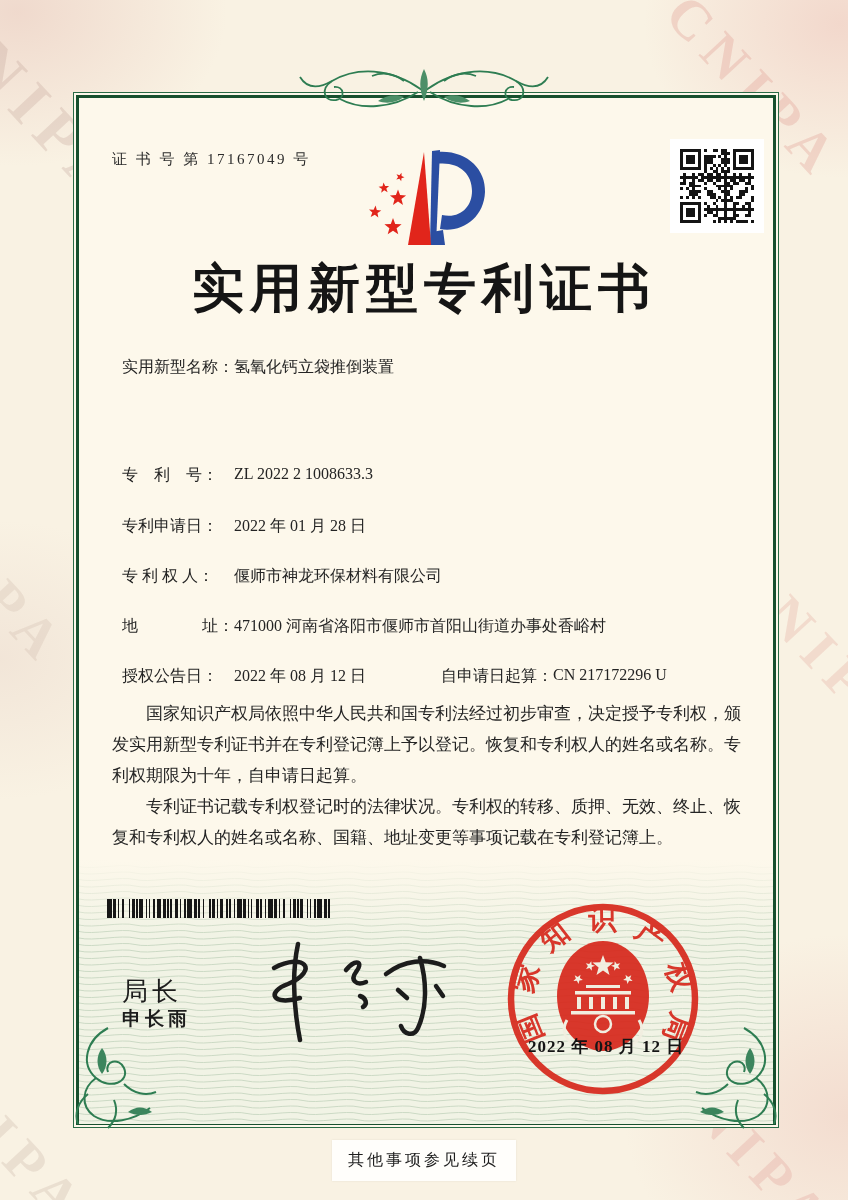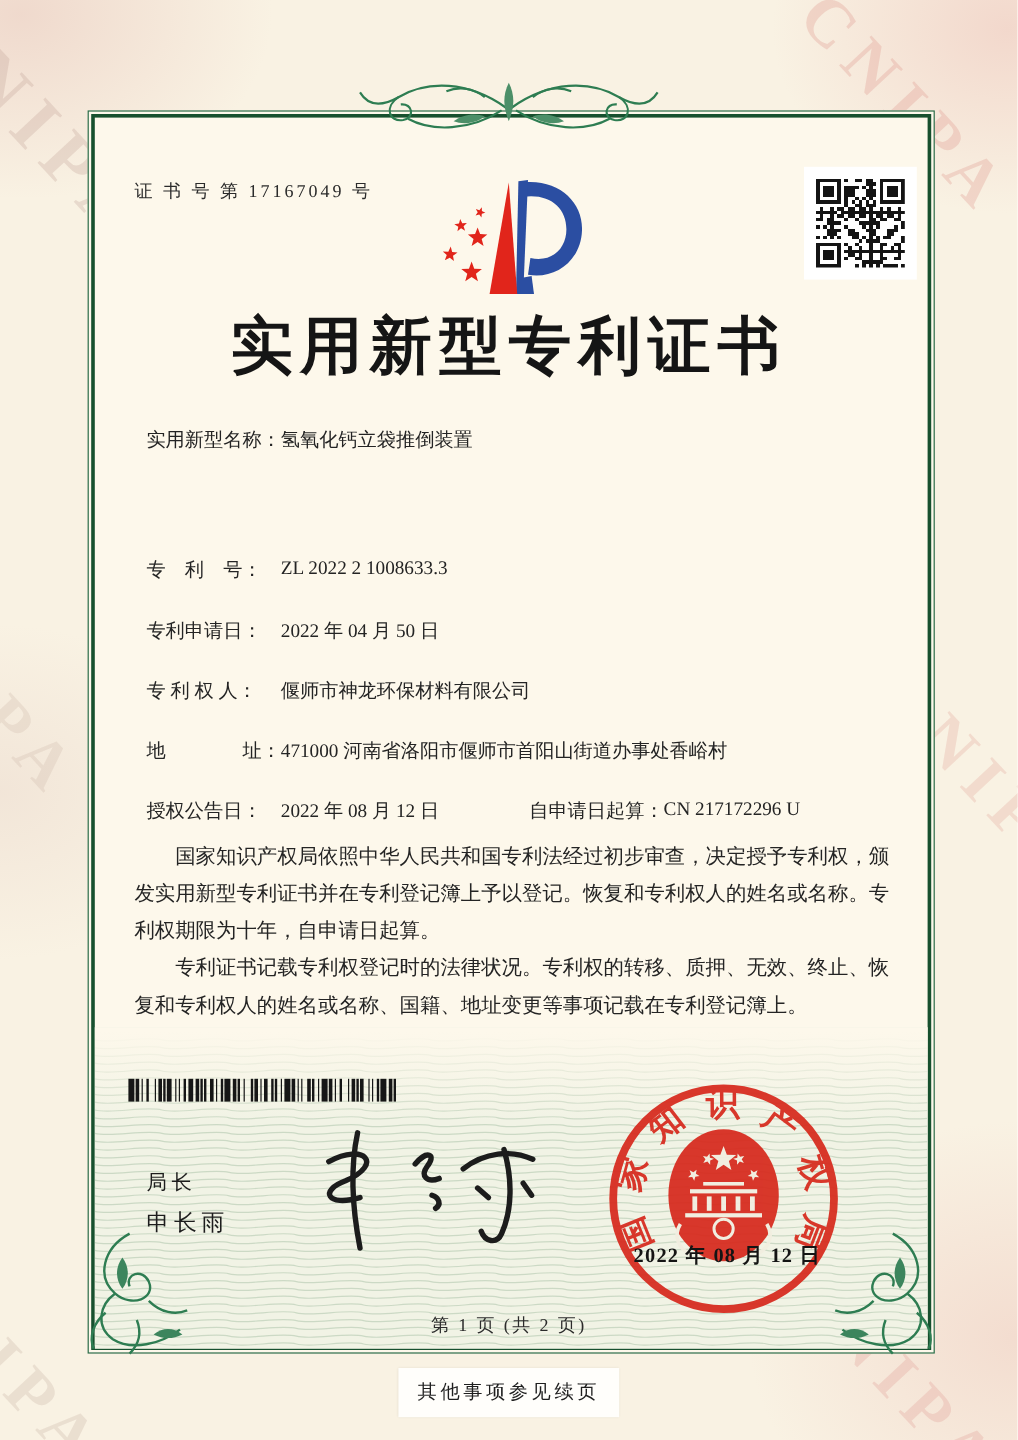--- a/index.html
+++ b/index.html
@@ -29,22 +29,22 @@
   .frow{position:absolute;left:122px;display:flex;font-size:16px;color:#242424;}
   .frow .lab{width:112px;flex:none;}
   .frow .val{white-space:nowrap;}
   .paras{left:112px;top:698px;width:632px;font-size:17px;line-height:31px;color:#242424;}
   .paras p{margin:0;text-indent:2em;}
   .waves-wrap{left:79px;top:856px;width:694px;height:268px;overflow:hidden;}
   .waves-fade{position:absolute;left:0;top:0;width:100%;height:80px;
       background:linear-gradient(180deg,#fdf8eb 5%,rgba(253,248,235,0));}
   .barcode{left:107px;top:899px;height:19px;display:flex;}
   .barcode div{height:19px;}
-  .director-title{left:122px;top:974px;font-size:17px;color:#1d1d1d;letter-spacing:4px;font-family:Liberation Serif, serif;}
-  .director-name{left:122px;top:1006px;font-size:19px;color:#1d1d1d;letter-spacing:4px;}
+  .director-title{left:122px;top:974px;font-size:26px;color:#1d1d1d;letter-spacing:4px;font-family:Liberation Serif, serif;}
+  .director-name{left:122px;top:1006px;font-size:19px;color:#1d1d1d;letter-spacing:4px;font-weight:bold;}
   .seal-date{left:528px;top:1035px;font-size:17px;color:#141414;letter-spacing:1px;
       font-weight:bold;white-space:nowrap;}
   .page-no{left:0;top:1095px;width:848px;text-align:center;font-size:15px;
       letter-spacing:2px;color:#2b2b2b;}
   .cont-box{left:50%;top:1140px;transform:translateX(-50%);background:#fffefb;
       padding:10px 16px;font-size:16px;letter-spacing:3px;color:#1e1e1e;
       box-shadow:0 0 2px rgba(0,0,0,.08);white-space:nowrap;}
 </style>
 </head>
 <body>
@@ -414,21 +414,21 @@
   <div class="frow" style="top:357px">
     <span class="lab">实用新型名称：</span>
     <span class="val">氢氧化钙立袋推倒装置</span>
   </div>
   <div class="frow" style="top:465px">
     <span class="lab">专　利　号：</span>
     <span class="val">ZL 2022 2 1008633.3</span>
   </div>
   <div class="frow" style="top:516px">
     <span class="lab">专利申请日：</span>
-    <span class="val">2022 年 04 月 50 日</span>
+    <span class="val">2022 年 01 月 28 日</span>
   </div>
   <div class="frow" style="top:566px">
     <span class="lab">专 利 权 人：</span>
     <span class="val">偃师市神龙环保材料有限公司</span>
   </div>
   <div class="frow" style="top:616px">
     <span class="lab">地　　　　址：</span>
     <span class="val">471000 河南省洛阳市偃师市首阳山街道办事处香峪村</span>
   </div>
   <div class="frow" style="top:666px">
@@ -591,17 +591,16 @@
       </g>
       <g stroke="#f2eee0" fill="none">
         <circle cx="0" cy="28" r="8" stroke-width="2.5"></circle>
         <path d="M-36 24 C -42 34, -38 44, -28 49" stroke-width="3"></path>
         <path d="M36 24 C 42 34, 38 44, 28 49" stroke-width="3"></path>
       </g>
     </g>
   </svg>
   <div class="abs seal-date">2022 年 08 月 12 日</div>
 
-  <div class="abs page-no">第 1 页 (共 2 页)</div>
 
   <div class="abs cont-box">其他事项参见续页</div>
 
 </div>
 
 </body></html>

